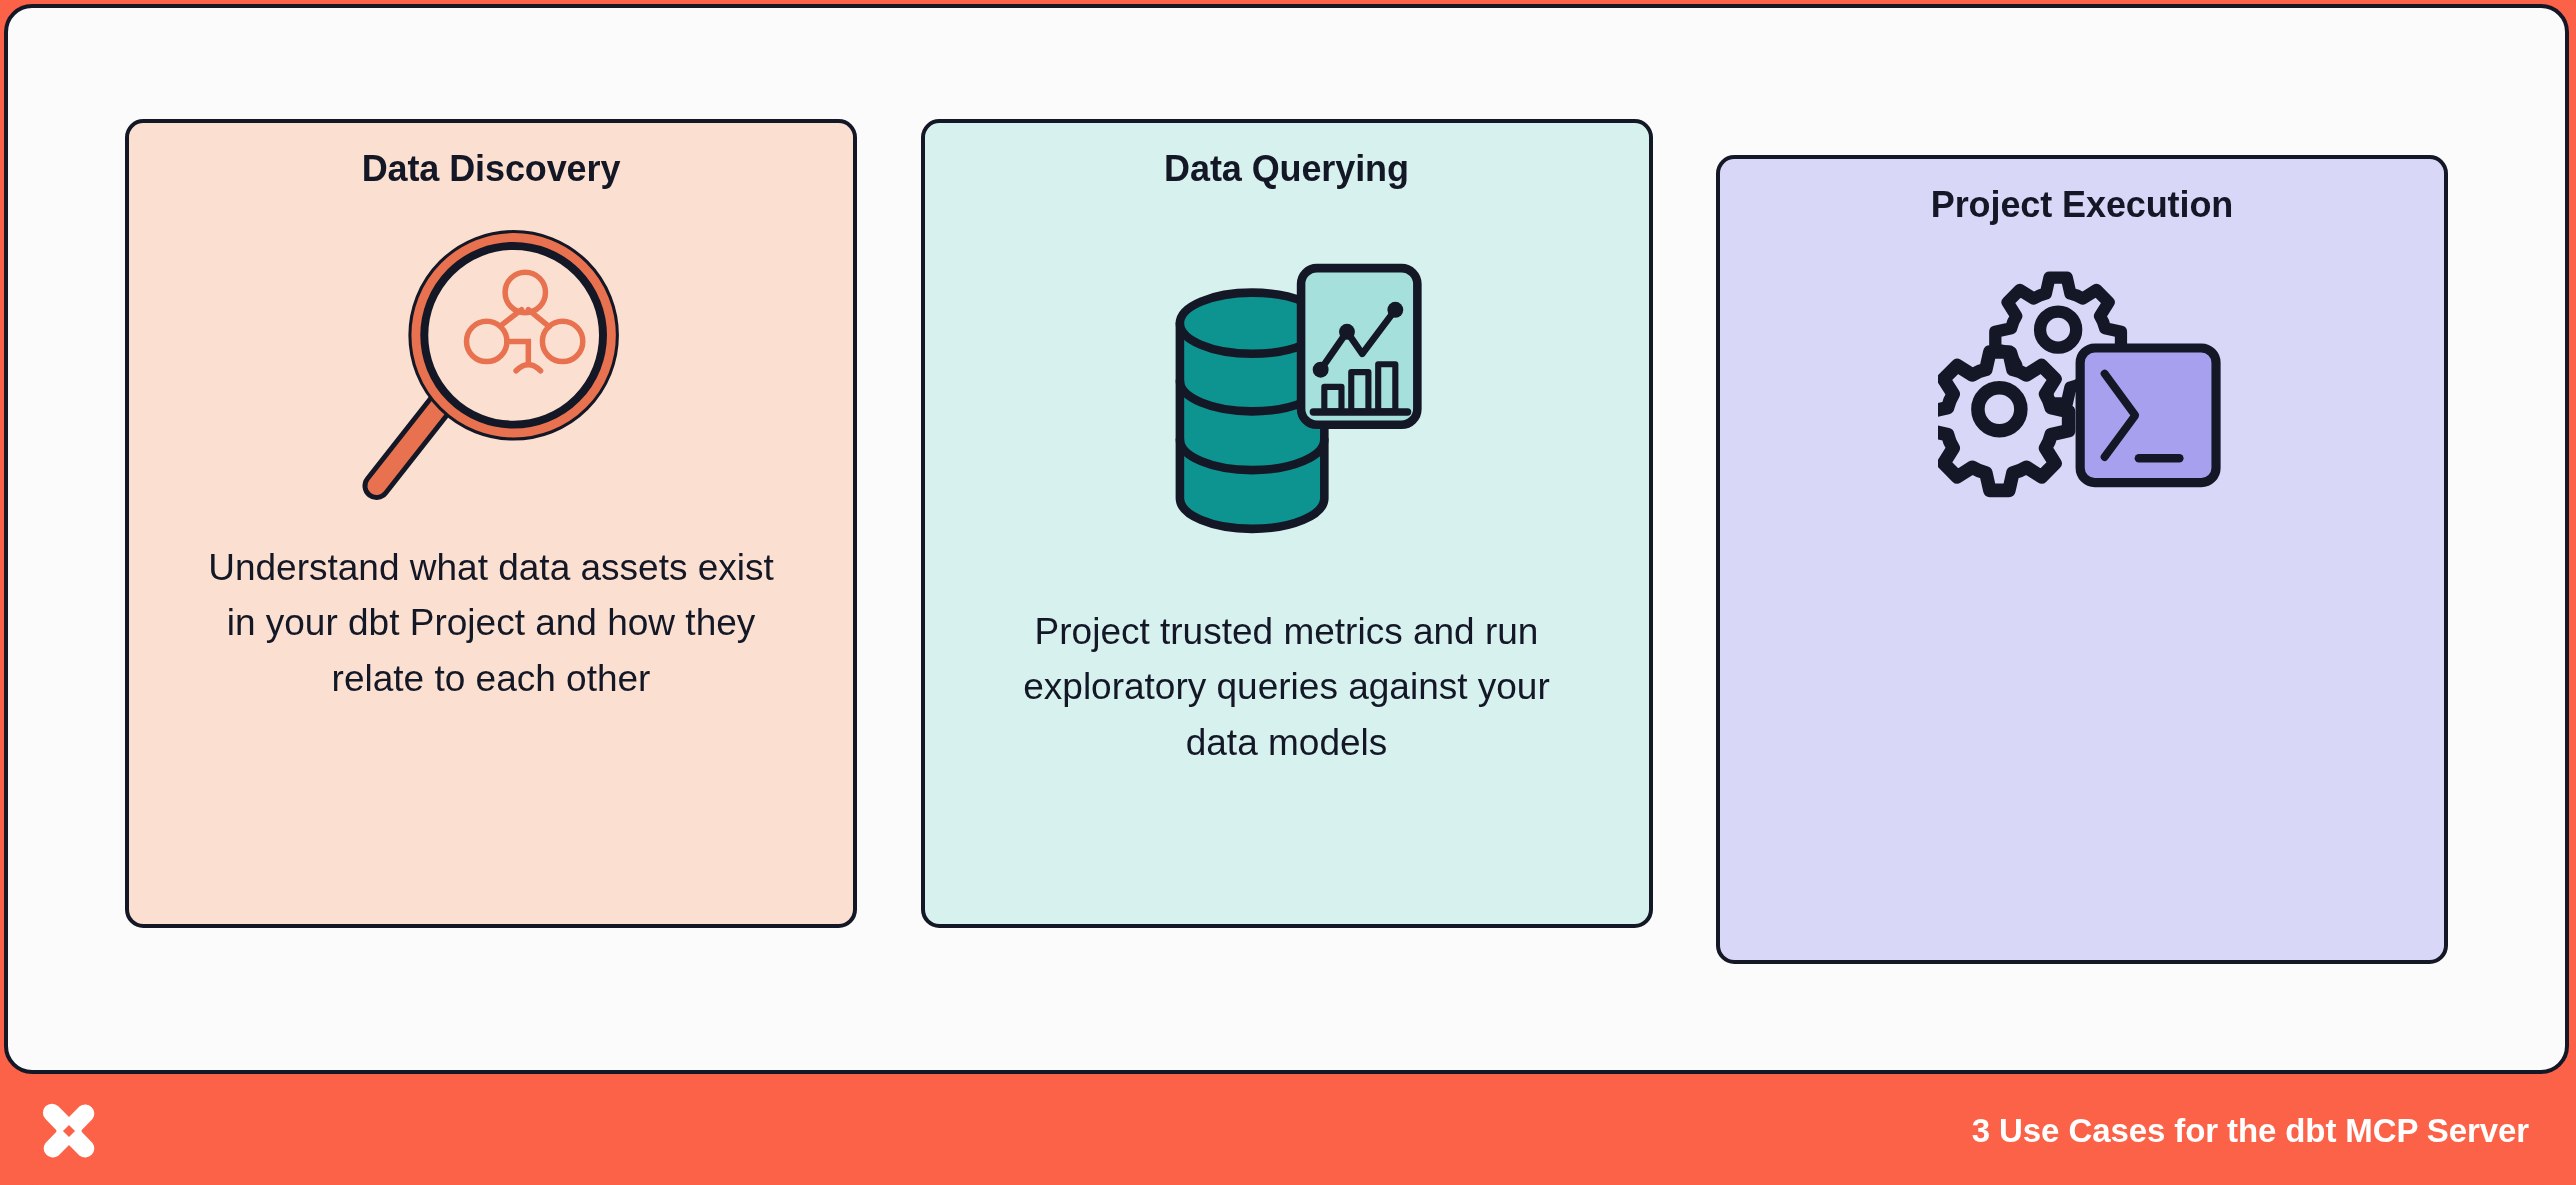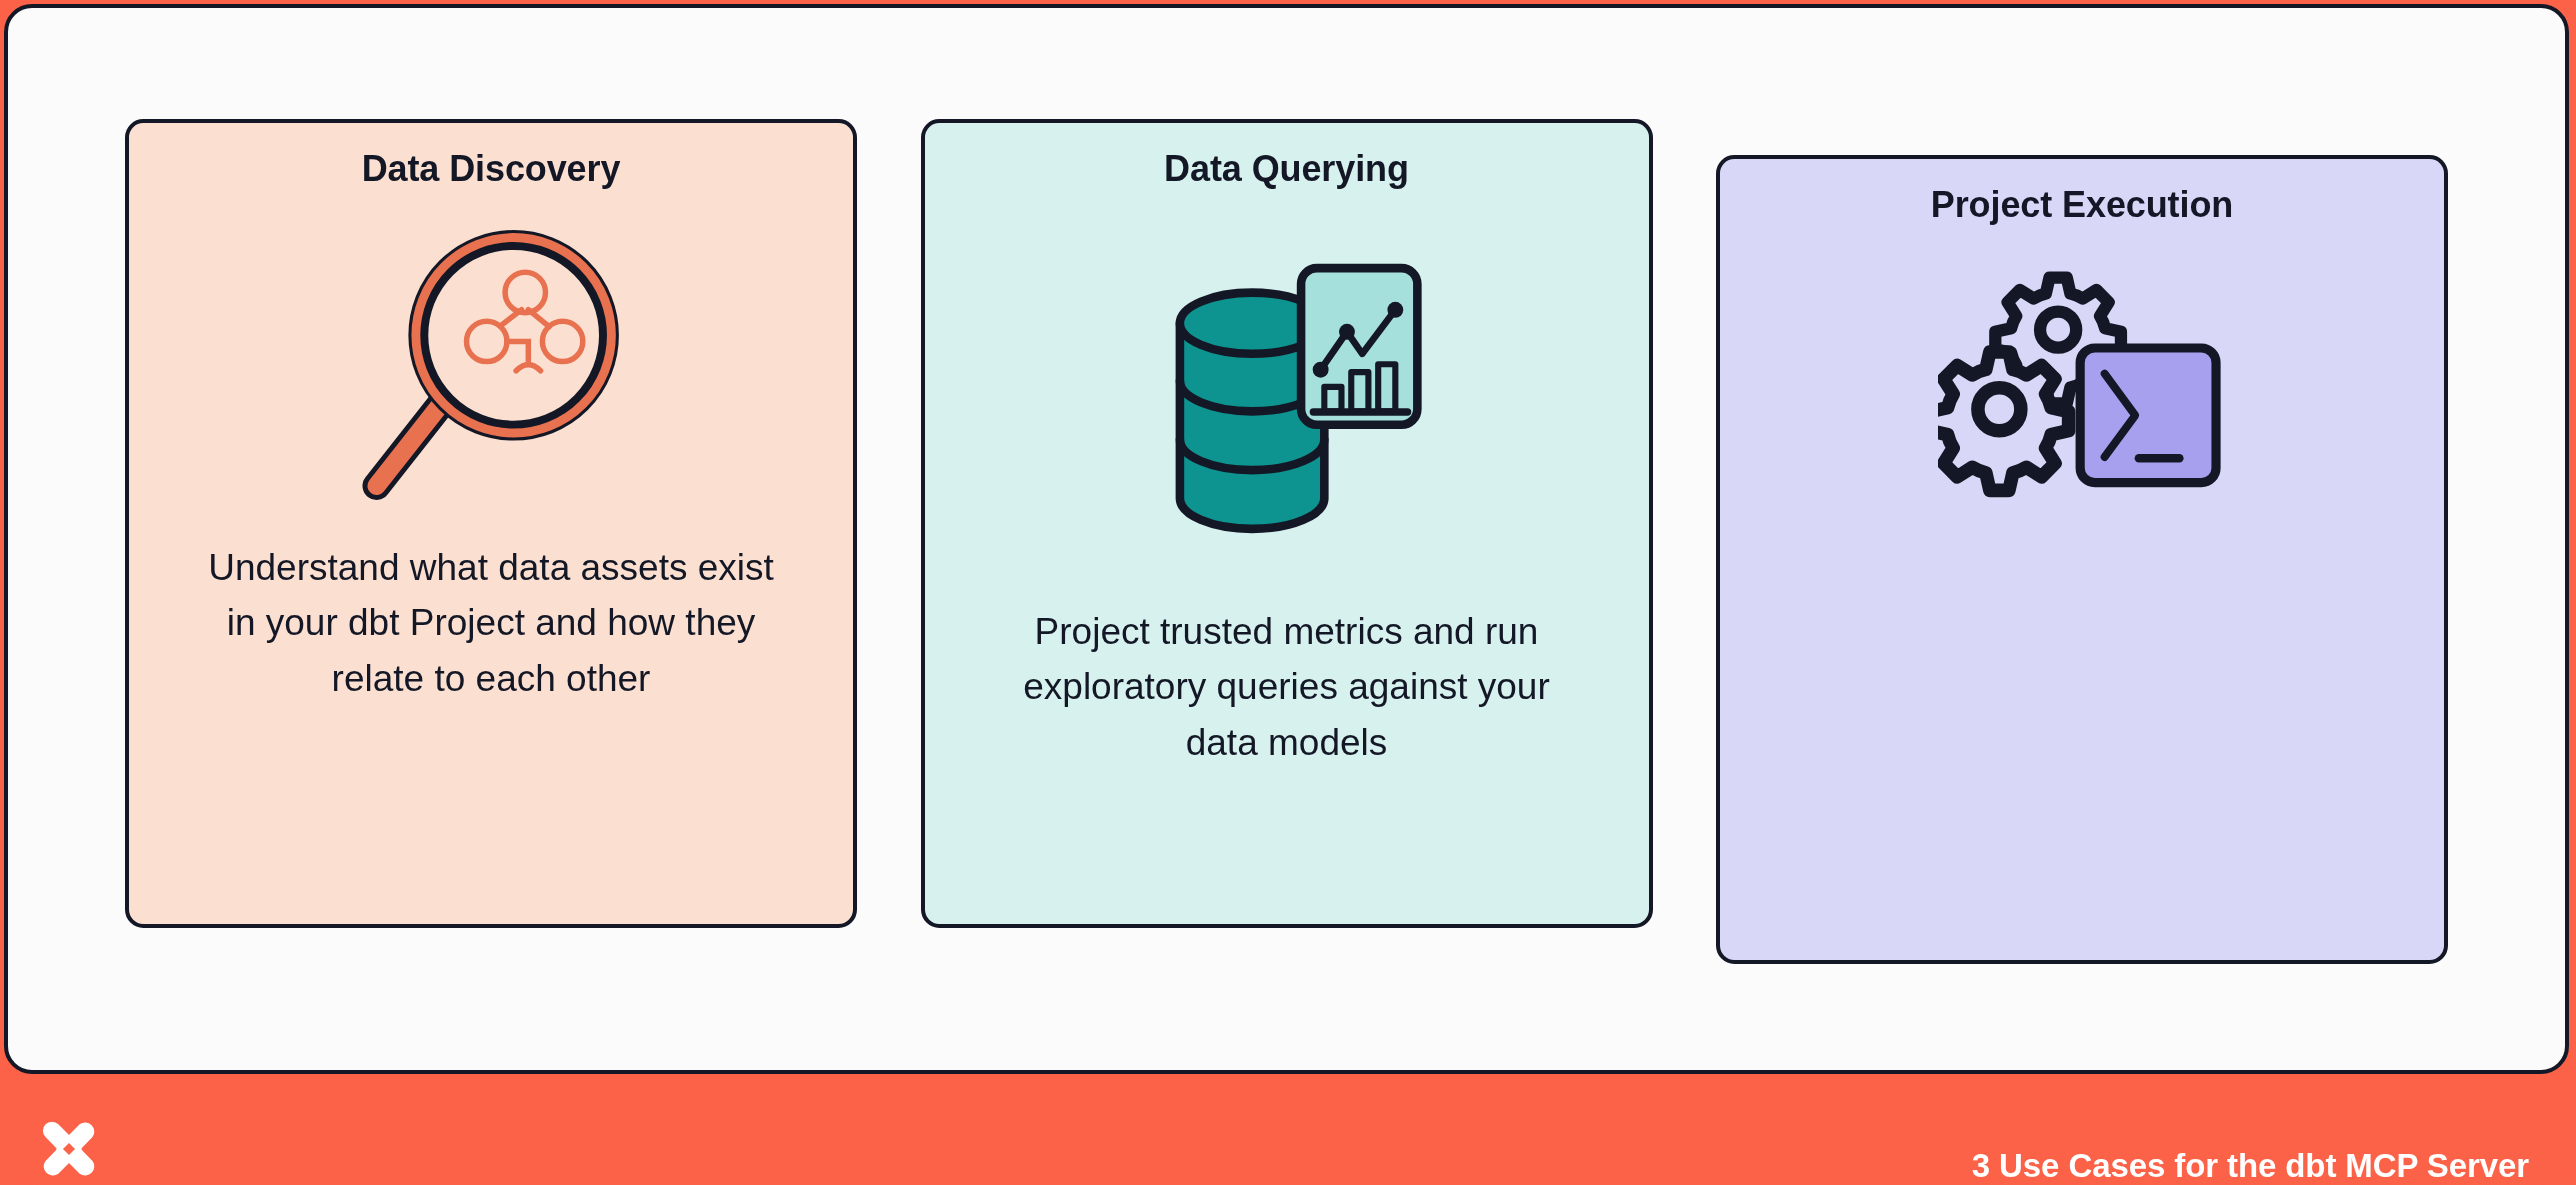--- a/index.html
+++ b/index.html
@@ -81,21 +81,21 @@
     flex:1 1 auto;
     display:flex;align-items:flex-start;justify-content:center;
     width:100%;
     padding-top:6.1px;
   }
 
   
   .footer{
     position:absolute;left:0;top:1077px;width:2576px;height:108px;
     z-index:4;
-    display:flex;align-items:flex-end;justify-content:space-between;
+    display:flex;align-items:center;justify-content:space-between;
     padding:0 47px 0 33px;
     box-sizing:border-box;
   }
   .footer-logo{ width:72px;height:72px; display:block; }
   .footer-text{
     color:#FFFFFF;
     font-size:33px;
     font-weight:700;
     letter-spacing:-0.1px;
     white-space:nowrap;

